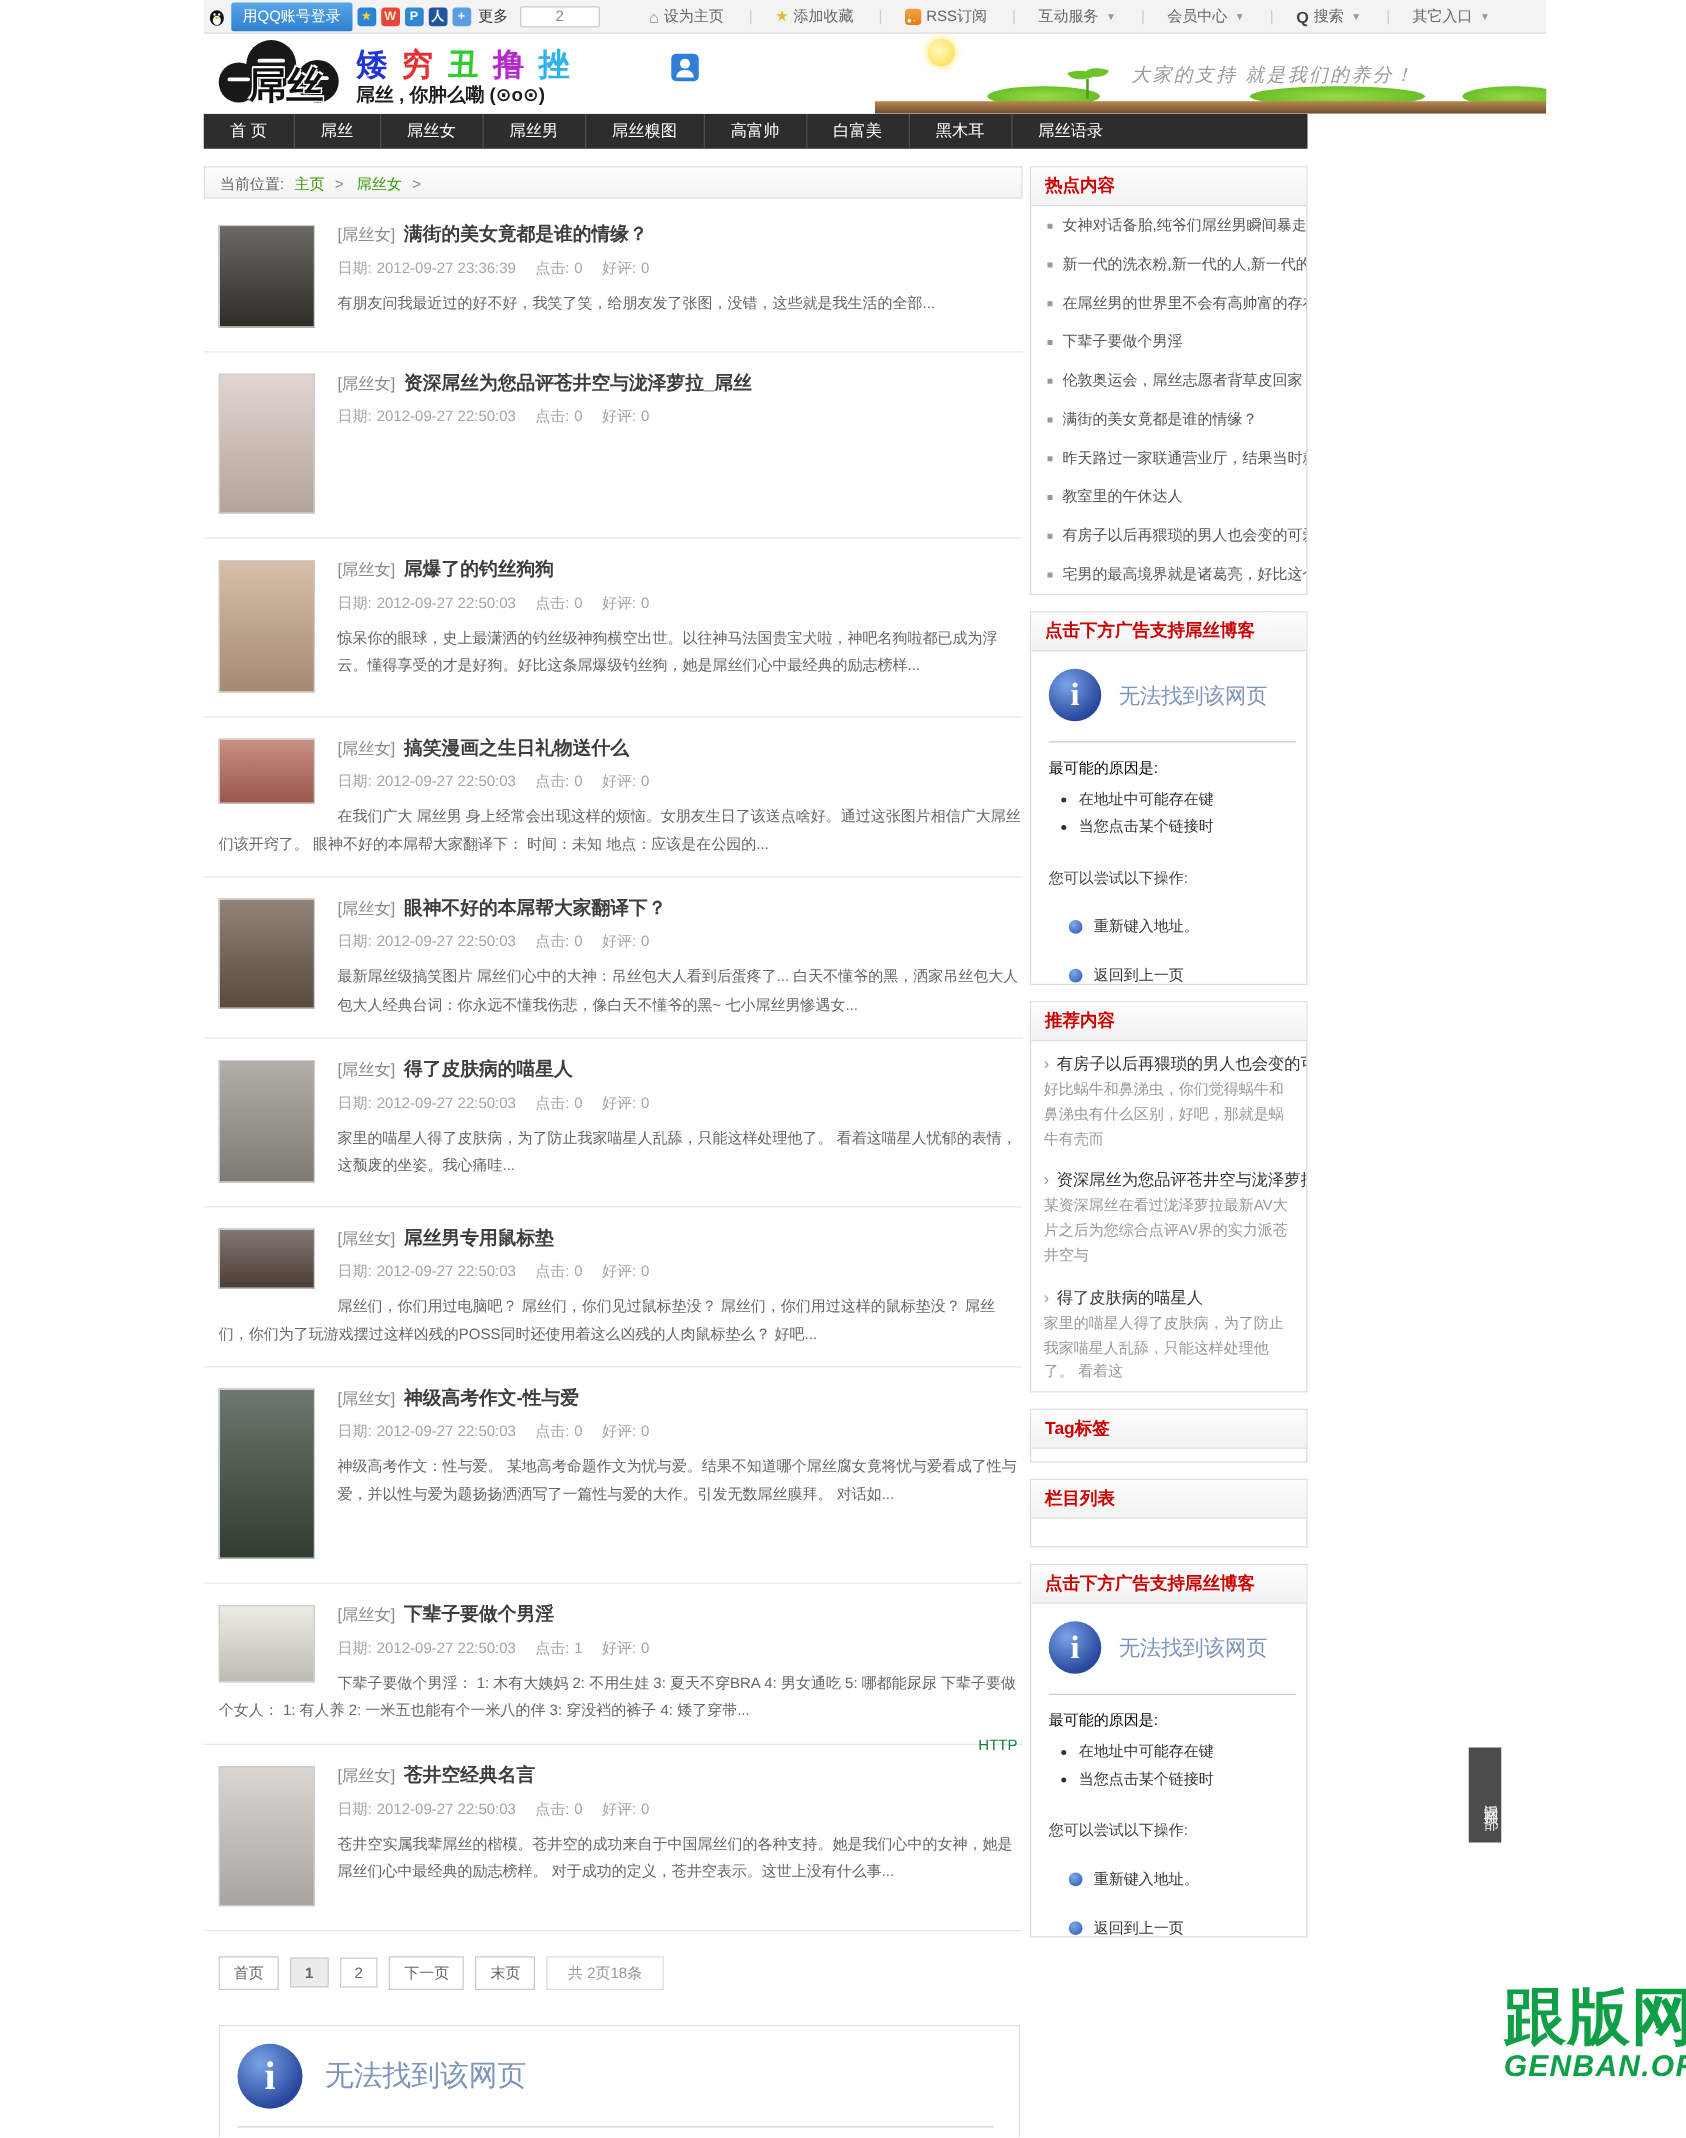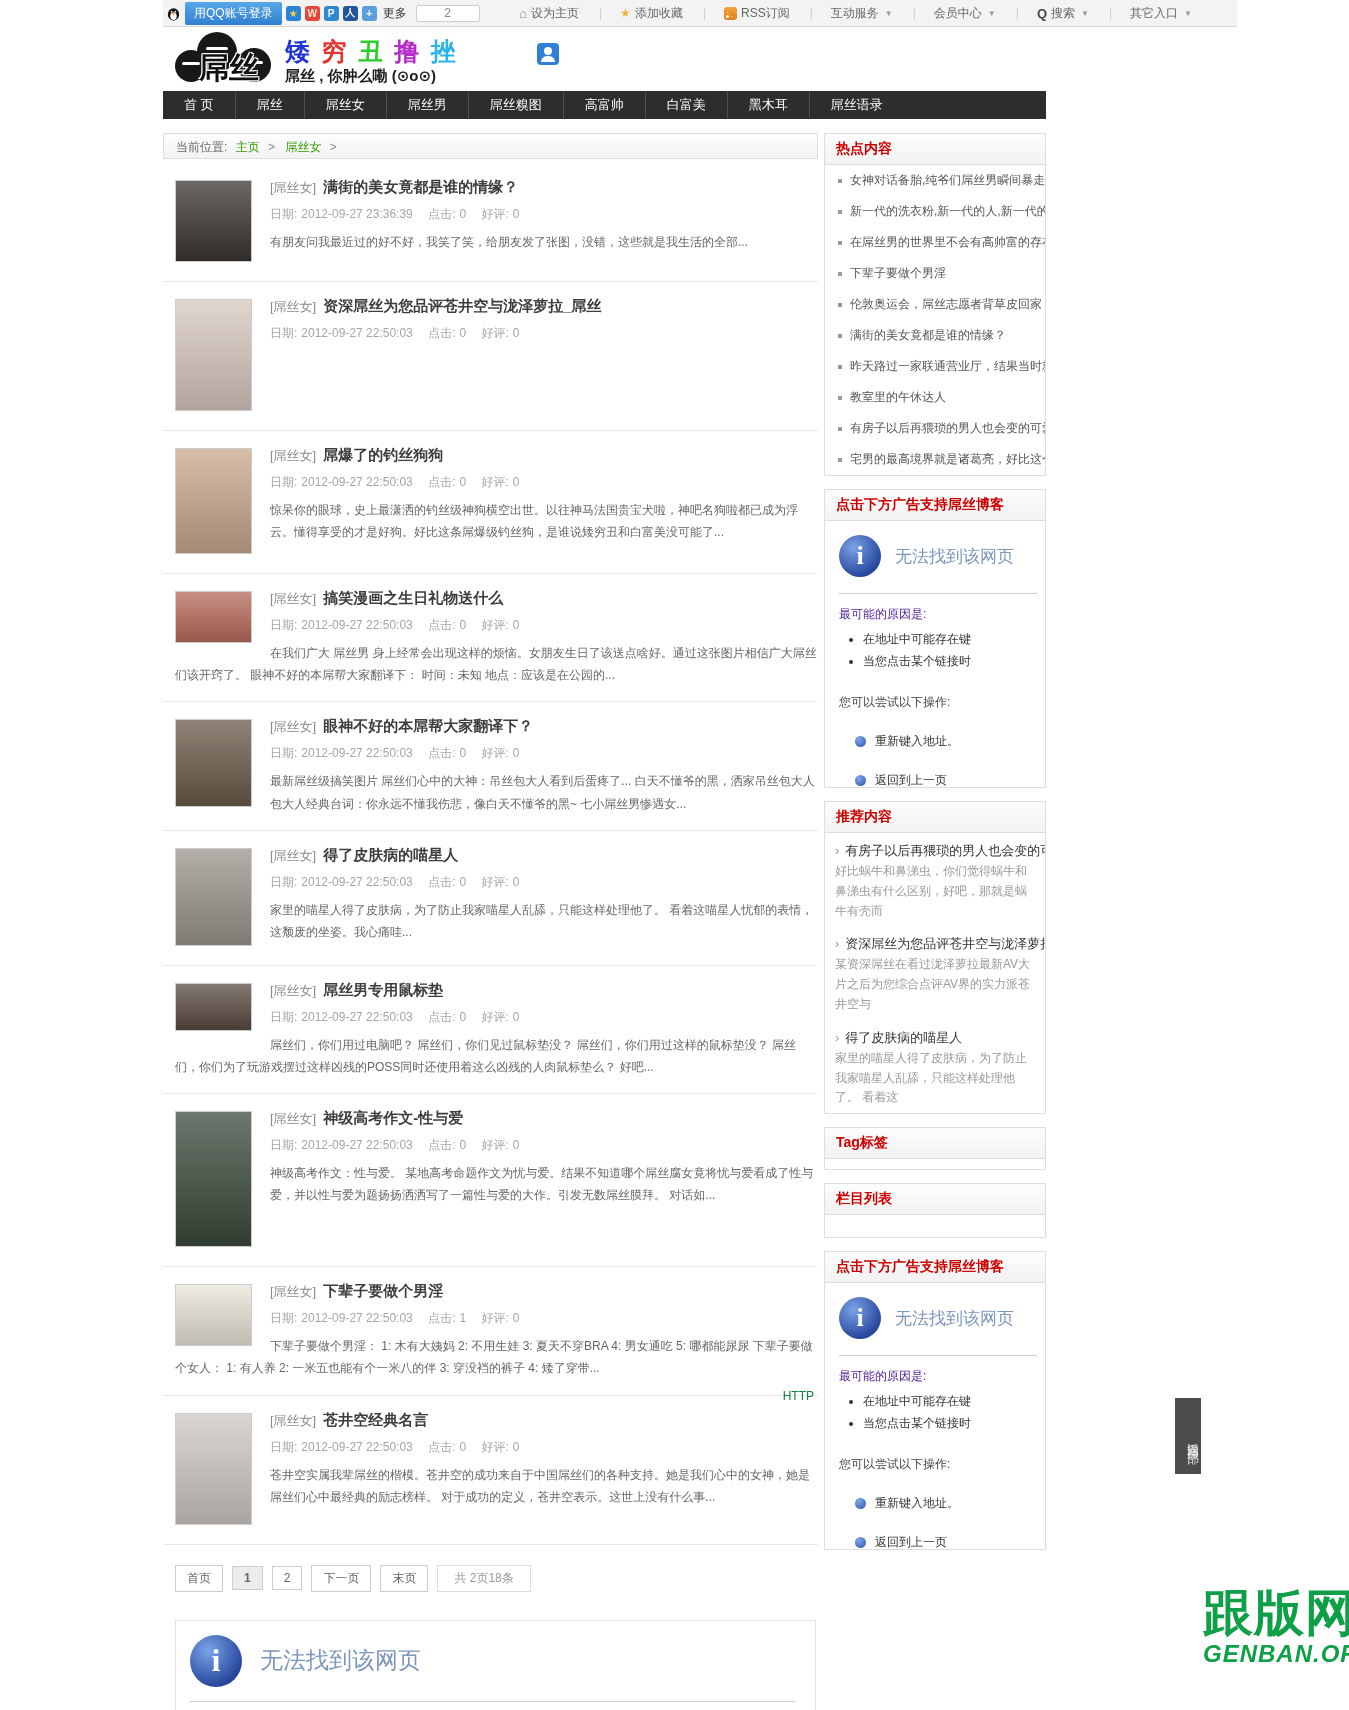--- a/index.html
+++ b/index.html
@@ -97,21 +97,21 @@
   .rec-t{font-size:13px;color:#333;padding:9px 10px 2px;cursor:pointer;white-space:nowrap;overflow:hidden;}
   .rec-arrow{color:#999;margin-right:6px;}
   .rec-d{font-size:12px;color:#999;padding:0 10px 5px;line-height:1.65;}
   .sbox-empty{height:22px;} .sbox-empty.thin{height:10px;}
 
   .ie{height:252px;overflow:hidden;padding:14px 8px 0 14px;position:relative;font-size:12px;}
   .ie-head{display:flex;align-items:center;gap:14px;}
   .ie-icon{width:42px;height:42px;border-radius:50%;background:radial-gradient(circle at 35% 30%,#7ba3e8,#27479c 72%);color:#fff;display:flex;align-items:center;justify-content:center;font-size:26px;font-weight:bold;font-family:"Liberation Serif",serif;flex:none;}
   .ie-title{color:#7c95bd;font-size:17px;white-space:nowrap;}
   .ie-div{border-top:1px solid #ccc;margin:16px 0 12px;}
-  .ie-sec{color:#4c1d95;margin:10px 0 4px;}
+  .ie-sec{color:#000000;margin:10px 0 4px;}
   .ie-ul{margin:8px 0 0 24px;padding:0;color:#333;font-family:Liberation Serif, serif;}
   .ie-ul li{margin:5px 0;white-space:nowrap;}
   .ie-sec2{color:#444;margin-top:24px;}
   .ie-act{display:flex;align-items:center;gap:9px;color:#333;margin:22px 0 0 16px;white-space:nowrap;font-family:Liberation Mono, monospace;}
   .ie-act-icon{width:11px;height:11px;border-radius:50%;background:radial-gradient(circle at 35% 30%,#7fa7e8,#2c55b0);flex:none;}
 
   .backtop{position:absolute;left:1175px;top:1398px;width:26px;height:76px;background:#4c4c4c;color:#eee;font-size:12px;box-sizing:border-box;padding-top:6px;text-align:center;writing-mode:vertical-rl;text-orientation:upright;letter-spacing:3px;cursor:pointer;}
   .watermark{position:absolute;left:1203px;top:1588px;z-index:9;color:#0f9f47;font-weight:bold;line-height:1;}
   .wm1{font-size:50px;letter-spacing:1px;}
   .wm2{font-size:24px;font-style:italic;letter-spacing:1px;margin-top:4px;}
@@ -195,20 +195,33 @@
       
         <span class="slg-ch" style="color: rgb(46, 204, 46);">丑</span>
       
         <span class="slg-ch" style="color: rgb(179, 44, 201);">撸</span>
       
         <span class="slg-ch" style="color: rgb(44, 180, 232);">挫</span>
       
     </div>
     <div class="tagline">屌丝 , 你肿么嘞 (⊙o⊙)</div>
     <span class="chat-icon"></span>
+    <div class="banner">
+      <span class="sun"></span>
+      <span class="grass g1"></span>
+      <span class="grass g2"></span>
+      <span class="grass g3"></span>
+      <span class="sprout">
+          <span class="leaf l"></span>
+          <span class="leaf r"></span>
+          <span class="stem"></span>
+        </span>
+      <span class="hand-text">大家的支持 就是我们的养分！</span>
+      <span class="ground"></span>
+    </div>
   </div>
 
   <div class="nav">
 
       <span class="nav-item">首 页</span>
 
       <span class="nav-item">屌丝</span>
 
       <span class="nav-item">屌丝女</span>
 
@@ -265,21 +278,21 @@
         <div class="article">
           <div class="thumb" style="background-color: rgb(201, 169, 141); height: 104px;"></div>
           <div class="a-title">
             <span class="cat">[屌丝女]</span><span class="t">屌爆了的钓丝狗狗</span>
           </div>
           <div class="a-meta">
             <span>日期:</span><span class="v">2012-09-27 22:50:03</span>
             <span>点击:</span><span class="v">0</span>
             <span>好评:</span><span class="v">0</span>
           </div>
-          <div class="a-excerpt">惊呆你的眼球，史上最潇洒的钓丝级神狗横空出世。以往神马法国贵宝犬啦，神吧名狗啦都已成为浮云。懂得享受的才是好狗。好比这条屌爆级钓丝狗，是谁说矮穷丑和白富美没可能了...</div>
+          <div class="a-excerpt">惊呆你的眼球，史上最潇洒的钓丝级神狗横空出世。以往神马法国贵宝犬啦，神吧名狗啦都已成为浮云。懂得享受的才是好狗。好比这条屌爆级钓丝狗，她是屌丝们心中最经典的励志榜样...</div>
         </div>
 
         <div class="article">
           <div class="thumb" style="background-color: rgb(184, 106, 90); height: 50px;"></div>
           <div class="a-title">
             <span class="cat">[屌丝女]</span><span class="t">搞笑漫画之生日礼物送什么</span>
           </div>
           <div class="a-meta">
             <span>日期:</span><span class="v">2012-09-27 22:50:03</span>
             <span>点击:</span><span class="v">0</span>

